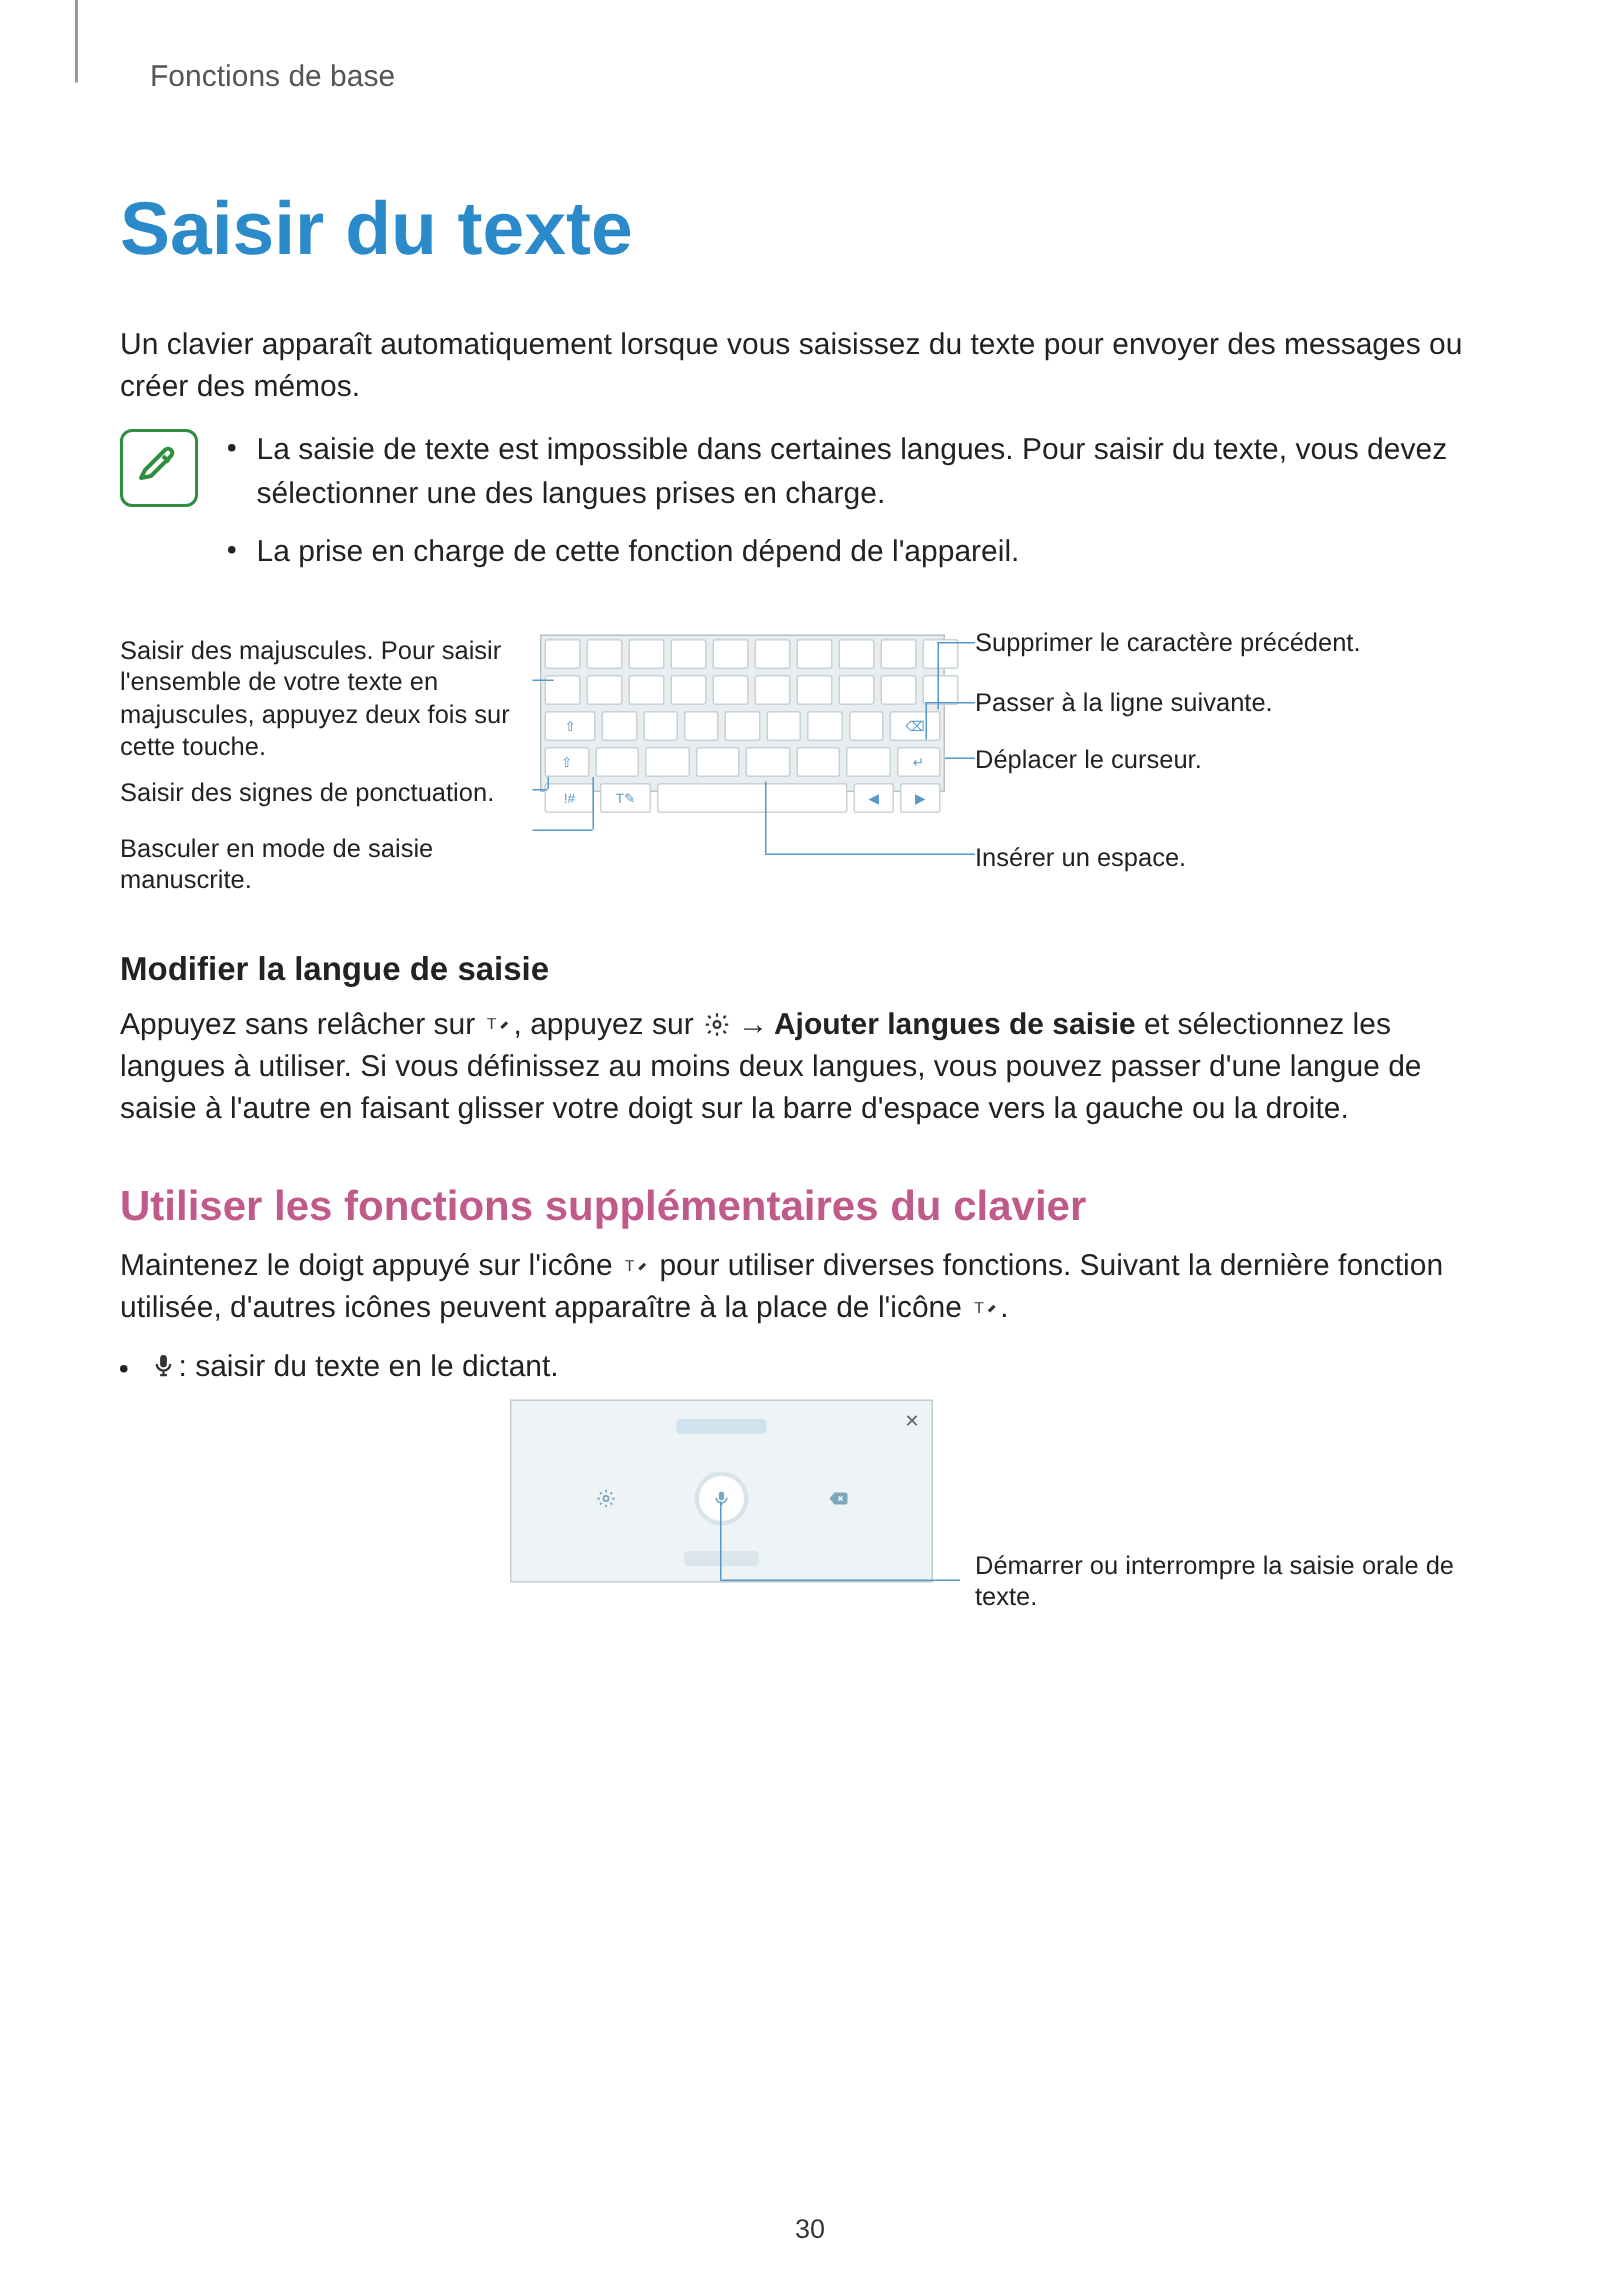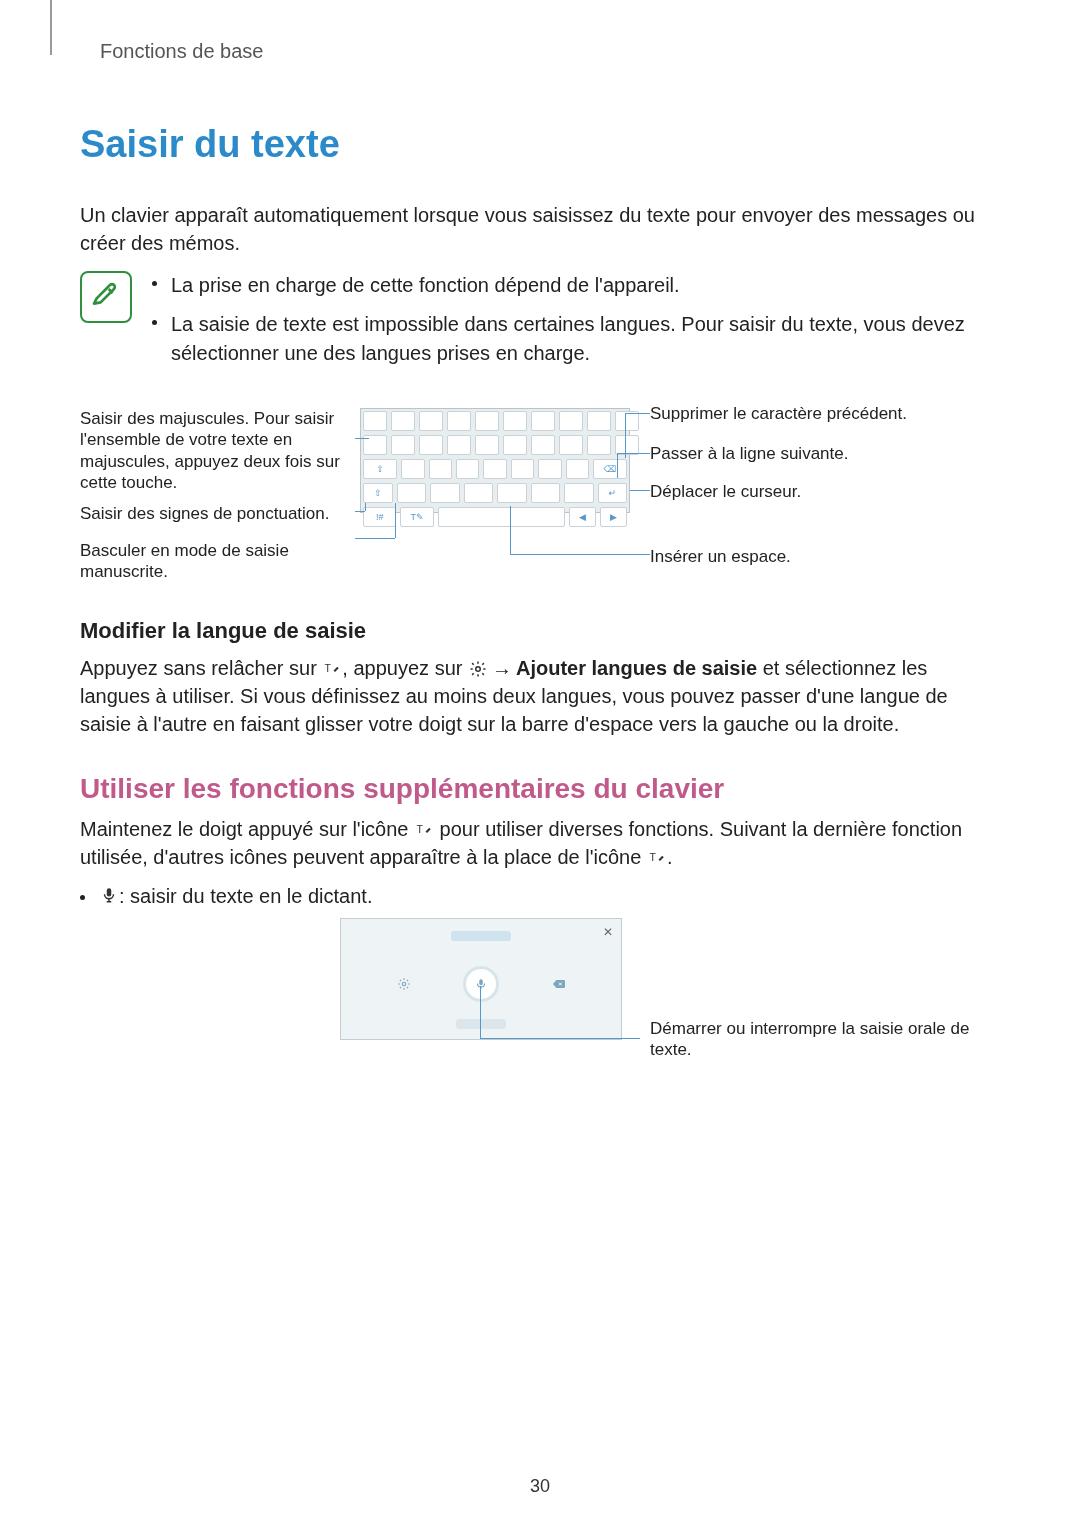--- a/index.html
+++ b/index.html
@@ -24,21 +24,21 @@
     height: 55px;
     background: #999;
   }
   .breadcrumb {
     font-size: 20px;
     color: #555;
     margin-left: 20px;
     margin-top: 0px;
   }
   h1.title {
-    font-size: 38px;
+    font-size: 50px;
     color: #2b8ac9;
     font-weight: bold;
     margin-top: 60px;
     margin-bottom: 35px;
   }
   h2.section {
     font-size: 28px;
     color: #c05a8a;
     font-weight: bold;
     margin-bottom: 10px;
@@ -196,25 +196,25 @@
 
   <div class="note-box">
     <div class="note-icon">
       <svg viewBox="0 0 24 24">
           <path d="M3 17l5-1 10-10a2 2 0 0 0-3-3L5 13l-2 4zM14 6l3 3" fill="none" stroke="#2f8f3f" stroke-width="2" stroke-linejoin="round"></path>
         </svg>
     </div>
     <div class="note-list">
       <div class="note-item">
         <div class="bullet-dot"></div>
-        <div>La prise en charge de cette fonction dépend de l'appareil.</div>
+        <div>La saisie de texte est impossible dans certaines langues. Pour saisir du texte, vous devez sélectionner une des langues prises en charge.</div>
       </div>
       <div class="note-item">
         <div class="bullet-dot"></div>
-        <div>La saisie de texte est impossible dans certaines langues. Pour saisir du texte, vous devez sélectionner une des langues prises en charge.</div>
+        <div>La prise en charge de cette fonction dépend de l'appareil.</div>
       </div>
     </div>
   </div>
 
   <div class="kbd-figure">
     <div class="kbd-body">
       <div class="kbd-row r1">
           <div></div>
           <div></div>
           <div></div>

